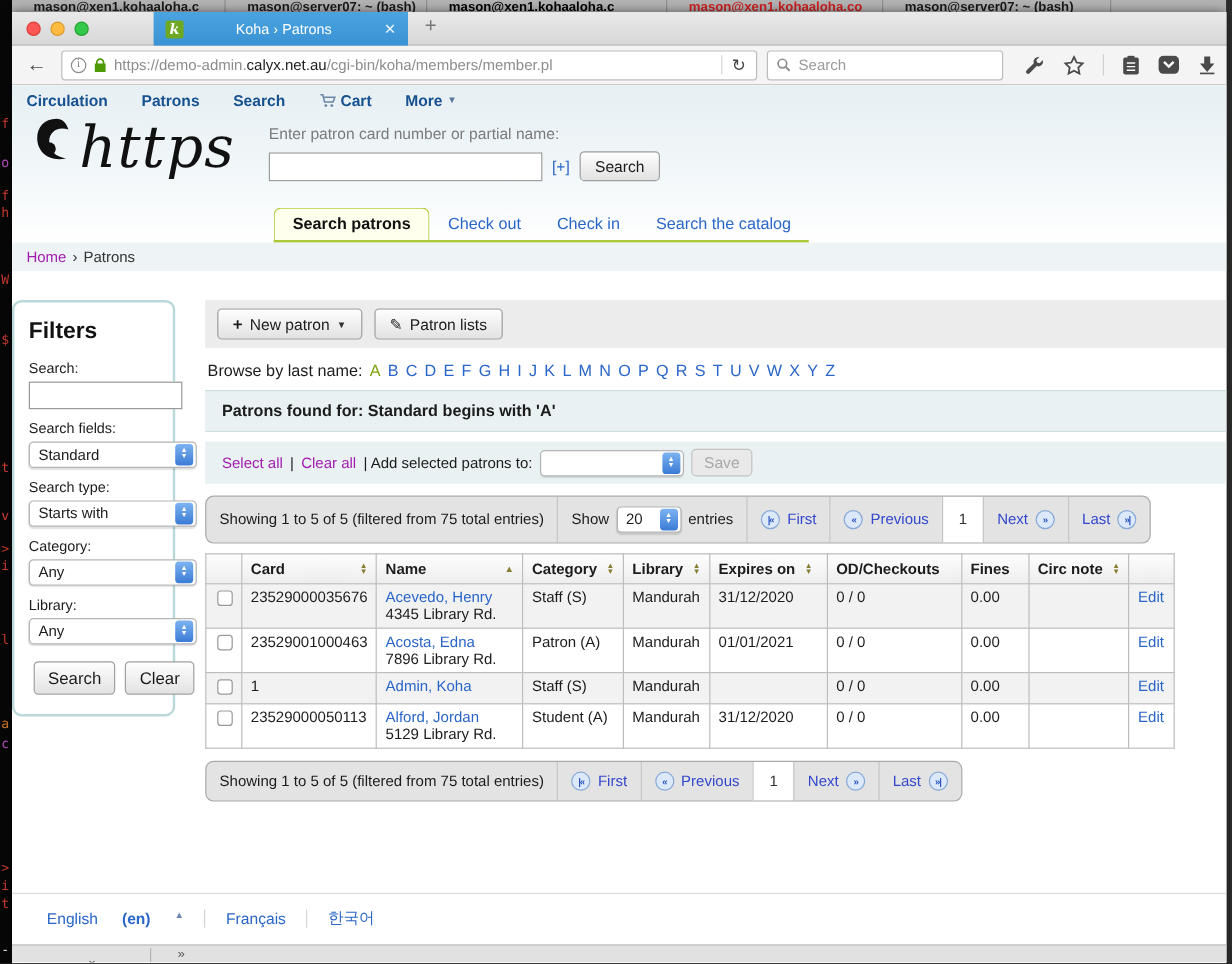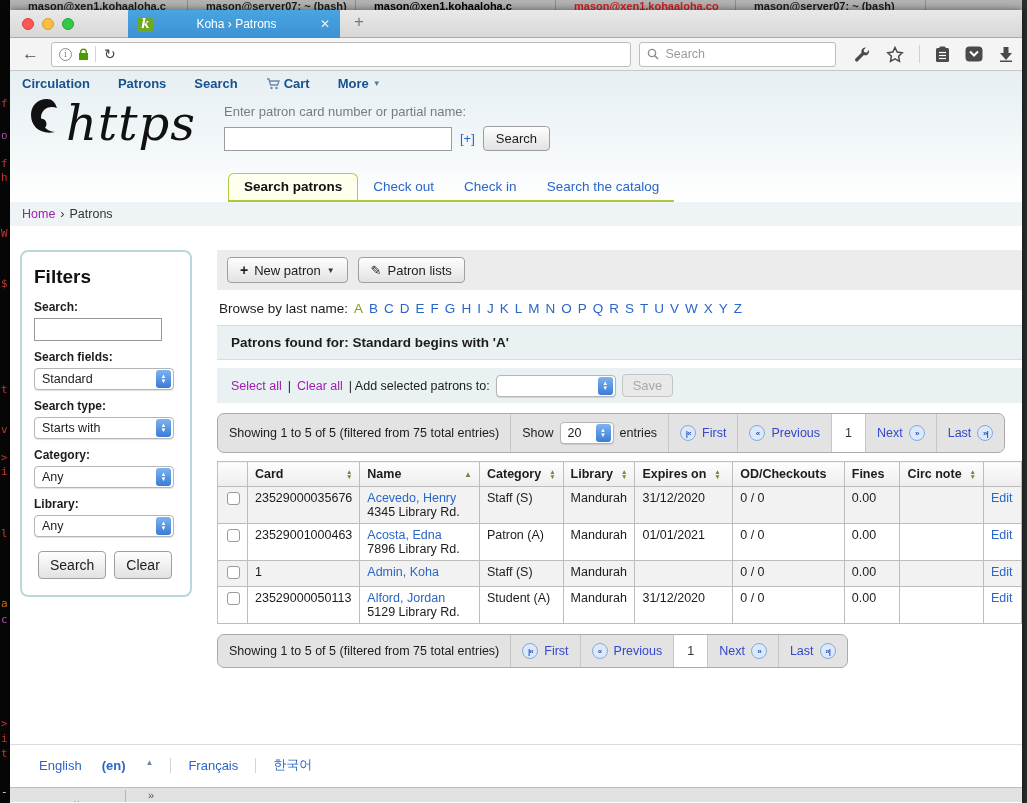--- a/index.html
+++ b/index.html
@@ -84,25 +84,25 @@
   .mast-tabs { position:absolute; left:218px; bottom:0; display:flex; align-items:flex-end;
                border-bottom:2px solid #abc939; }
   .mtab { padding:5px 15px 6px; font-size:13.5px; color:#2a66c8; }
   .mtab.active { background:#feffec; border:1px solid #b4cc41; border-bottom:none;
                  border-radius:6px 6px 0 0; font-weight:bold; color:#111; }
 
   .breadcrumbs { height:24px; background:#eef3f5; display:flex; align-items:center;
                  gap:5px; padding-left:12px; font-size:12.5px; color:#333; }
 
   .main { display:flex; padding-top:24px; }
-  .sidebar { flex:none; width:172px; margin-left:10px; }
+  .sidebar { flex:none; width:136px; }
   .filters-box { border:2px solid #b9d8d9; border-radius:8px; background:#fff;
                  padding:14px 12px 16px; }
   .filters-box h2 { font-size:19px; margin-bottom:12px; color:#111; }
-  .f-label { font-weight:bold; font-size:12px; margin:9px 0 4px; }
+  .f-label { font-weight:normal; font-size:12px; margin:9px 0 4px; }
   .f-input { width:128px; height:23px; border:1px solid #989898; background:#fff; }
   .f-select { width:140px; height:22px; border:1px solid #b5b5b5; border-radius:4px;
               background:#fff; display:flex; align-items:center; padding:0 2px 0 7px;
               font-size:12.5px; box-shadow:0 1px 1px rgba(0,0,0,.12); }
   .f-select .val { flex:1; }
   .stepper { width:15px; height:18px; border-radius:3px;
              background:linear-gradient(#7db3f0,#3a7bd5); color:#fff; font-size:6px;
              line-height:5px; display:flex; flex-direction:column; align-items:center;
              justify-content:center; }
   .f-buttons { display:flex; gap:8px; margin-top:14px; margin-left:4px; }
@@ -216,20 +216,21 @@
       <span class="newtab">+</span>
     </div>
 
     <div class="navbar">
       <span class="back-btn">←</span>
       <div class="urlbar">
         <span class="info-ic">i</span>
         <svg class="ic" width="11" height="13" viewBox="0 0 11 13">
             <path d="M2 5V4a3.5 3.5 0 0 1 7 0v1h1v7H1V5h1zm1.4 0h4.2V4a2.1 2.1 0 0 0-4.2 0v1z" fill="#4e9a06"></path>
           </svg>
+        <span class="url-text"><span class="dim">https://demo-admin.</span><span class="dom">calyx.net.au</span><span class="dim">/cgi-bin/koha/members/member.pl</span></span>
         <span class="url-sep"></span>
         <span class="reload">↻</span>
       </div>
       <div class="searchbox">
         <svg class="ic" width="12" height="12" viewBox="0 0 12 12">
             <circle cx="5" cy="5" r="3.6" fill="none" stroke="#8d8d8d" stroke-width="1.4"></circle>
             <line x1="7.8" y1="7.8" x2="11" y2="11" stroke="#8d8d8d" stroke-width="1.6"></line>
           </svg>
         <span class="ph">Search</span>
       </div>

